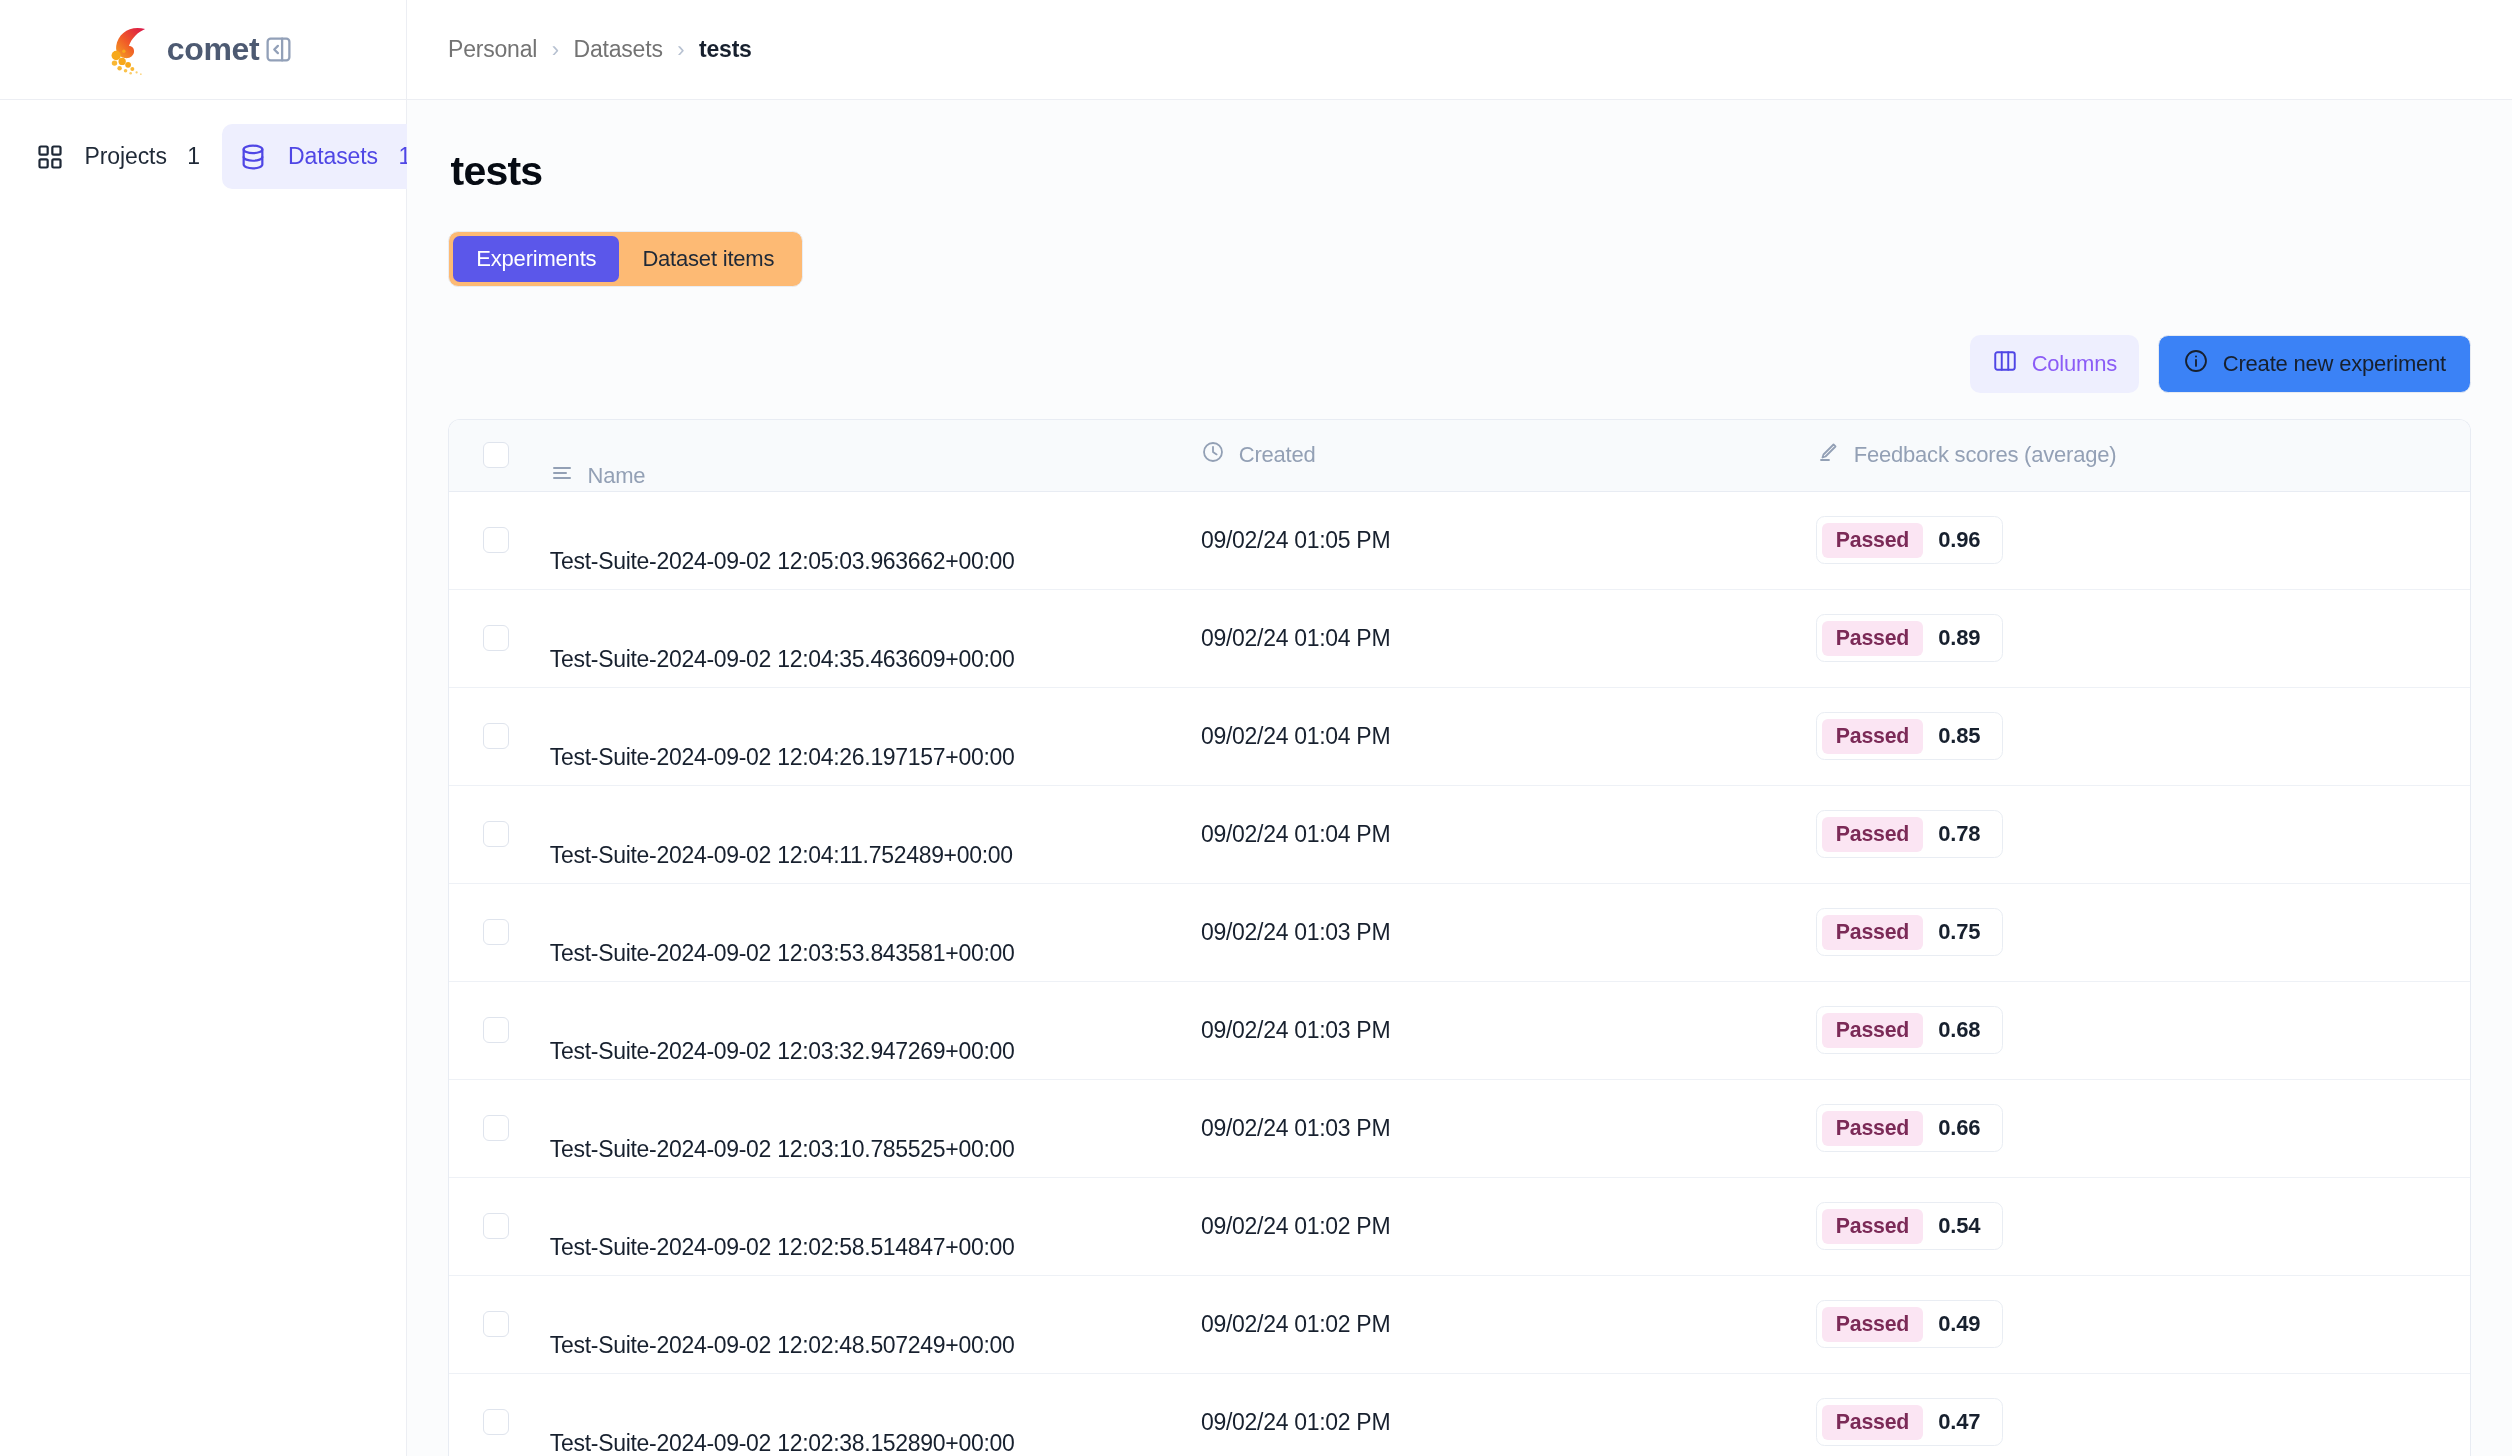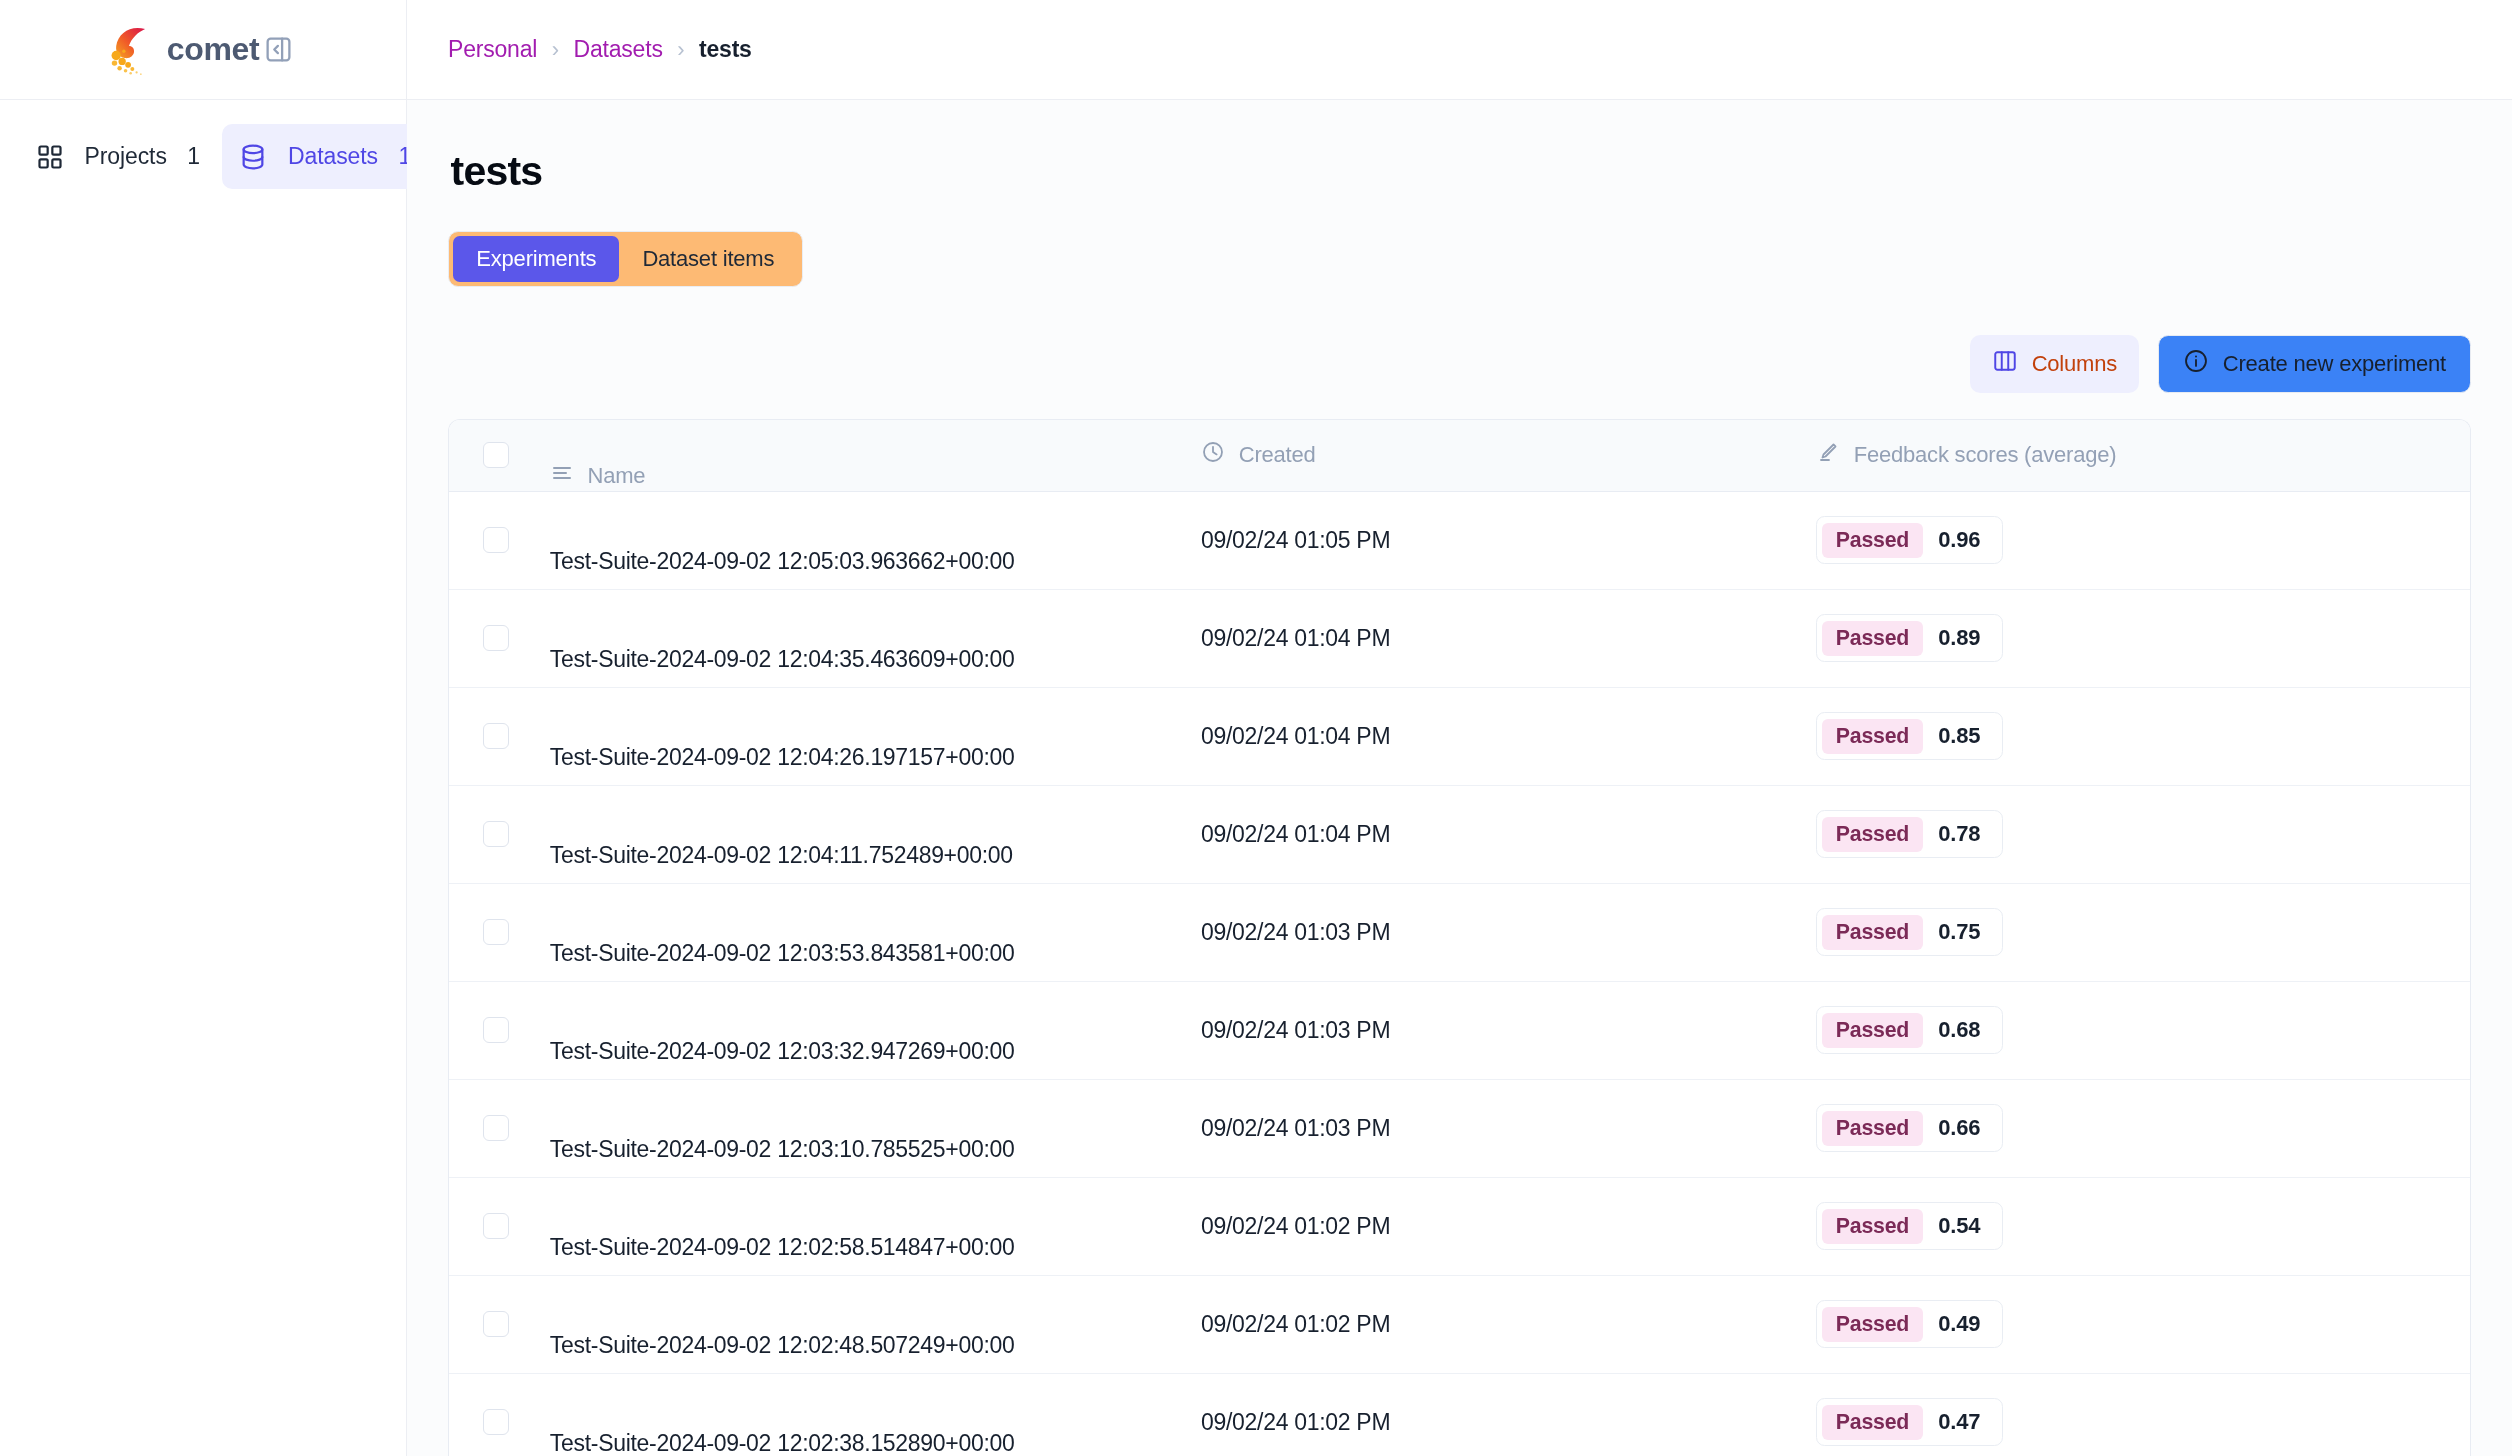--- a/index.html
+++ b/index.html
@@ -58,21 +58,21 @@
     display: flex; flex-direction: column; min-width: 0;
   }
   .topbar {
     height: 100px; flex: 0 0 100px;
     border-bottom: 1.7px solid #eceef3;
     display: flex; align-items: center;
     padding-left: 41px;
     background: #ffffff;
   }
   .crumbs { display: flex; align-items: center; gap: 14.5px; font-size: 23px; }
-  .crumb { color: #a21caf; letter-spacing: -0.2px; }
+  .crumb { color: #737373; letter-spacing: -0.2px; }
   .crumb.current { color: #17202e; font-weight: 700; }
   .crumb-sep { color: #b7c1d1; font-size: 22px; line-height: 1; }
 
   .content { flex: 1; padding: 41px 41px 0 41px; min-width: 0; overflow: hidden; }
   .page-title {
     font-size: 41px; font-weight: 700; color: #060b13;
     letter-spacing: -0.8px; margin: 6.8px 0 0 2.6px;
   }
 
   .tabs {
@@ -90,21 +90,21 @@
 
   .toolbar {
     margin-top: 48px;
     display: flex; justify-content: flex-end; align-items: center; gap: 19px;
   }
   .btn {
     display: inline-flex; align-items: center; gap: 13.7px;
     height: 58px; padding: 0 22px; border-radius: 10.2px;
     font-size: 22px; letter-spacing: -0.2px;
   }
-  .btn-columns { background: #eeeffe; color: #c2410c; }
+  .btn-columns { background: #eeeffe; color: #8b5cf6; }
   .btn-create { background: #3b82f6; border: 1.7px solid #e7ebf2; color: #17202e; padding: 0 24px; }
 
   
   .table-card {
     margin-top: 26px;
     background: #ffffff;
     border: 1.7px solid #e8ecf3;
     border-bottom: none;
     border-radius: 12px 12px 0 0;
     overflow: hidden;

